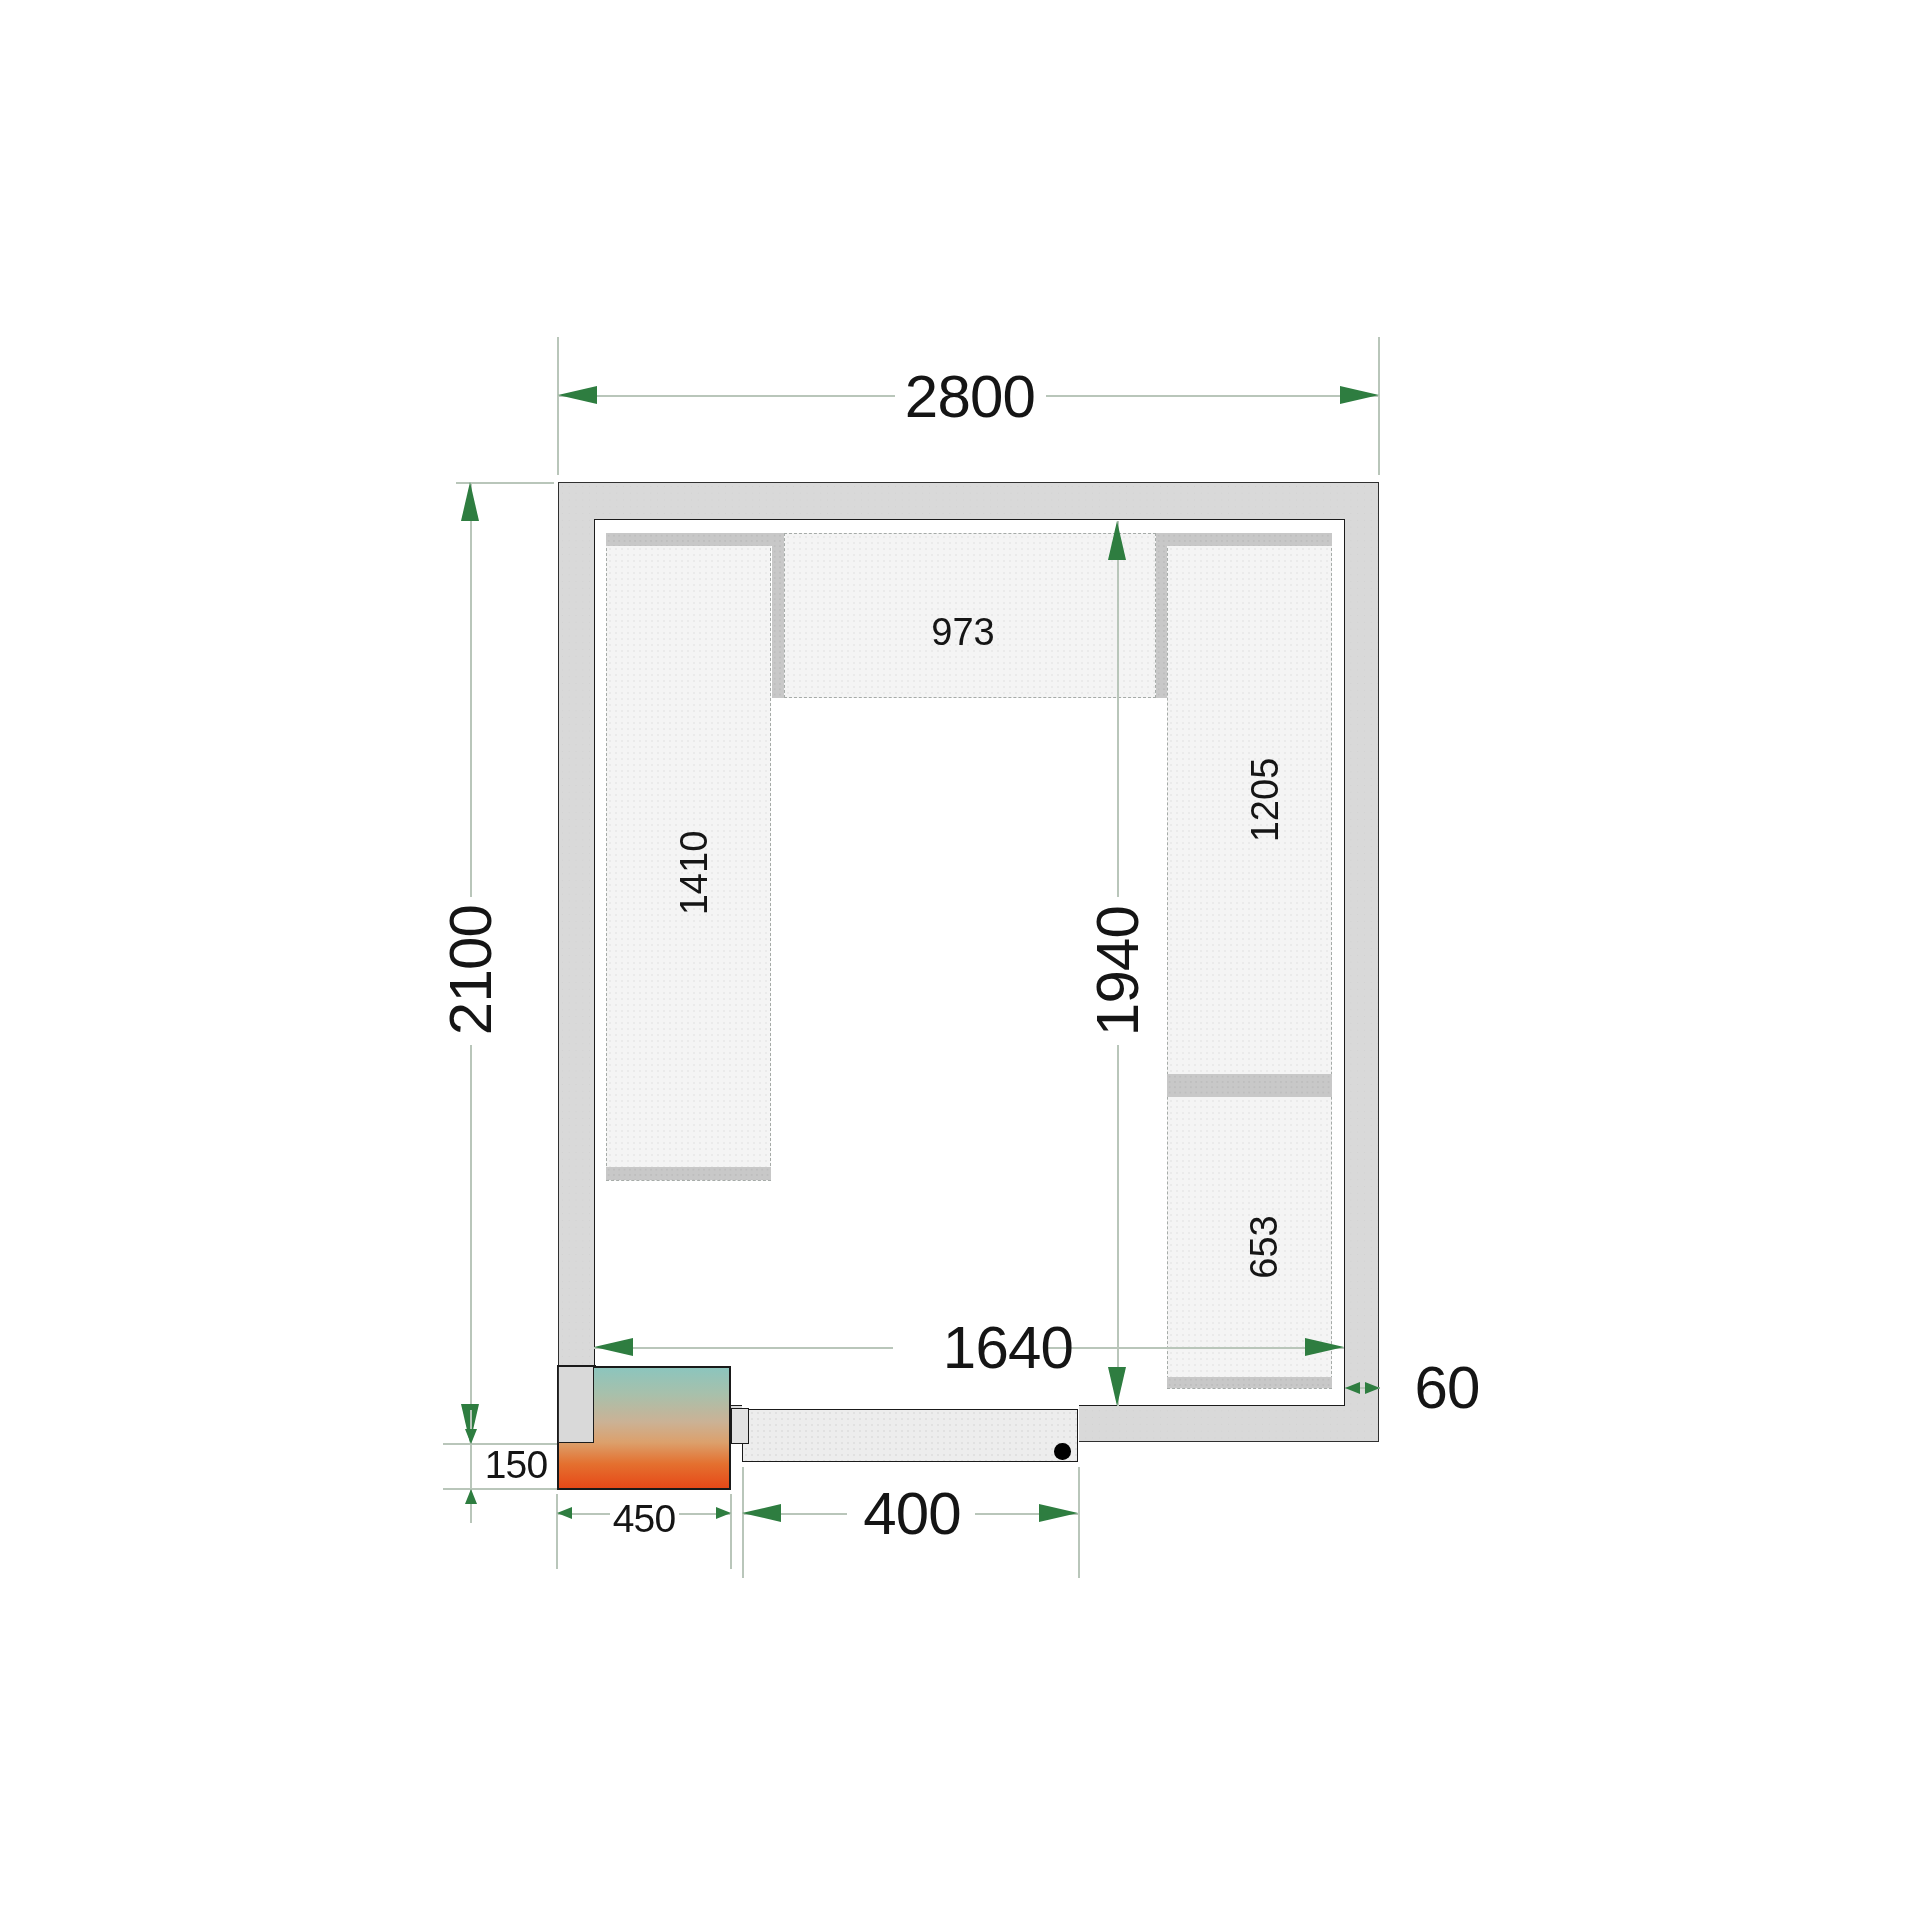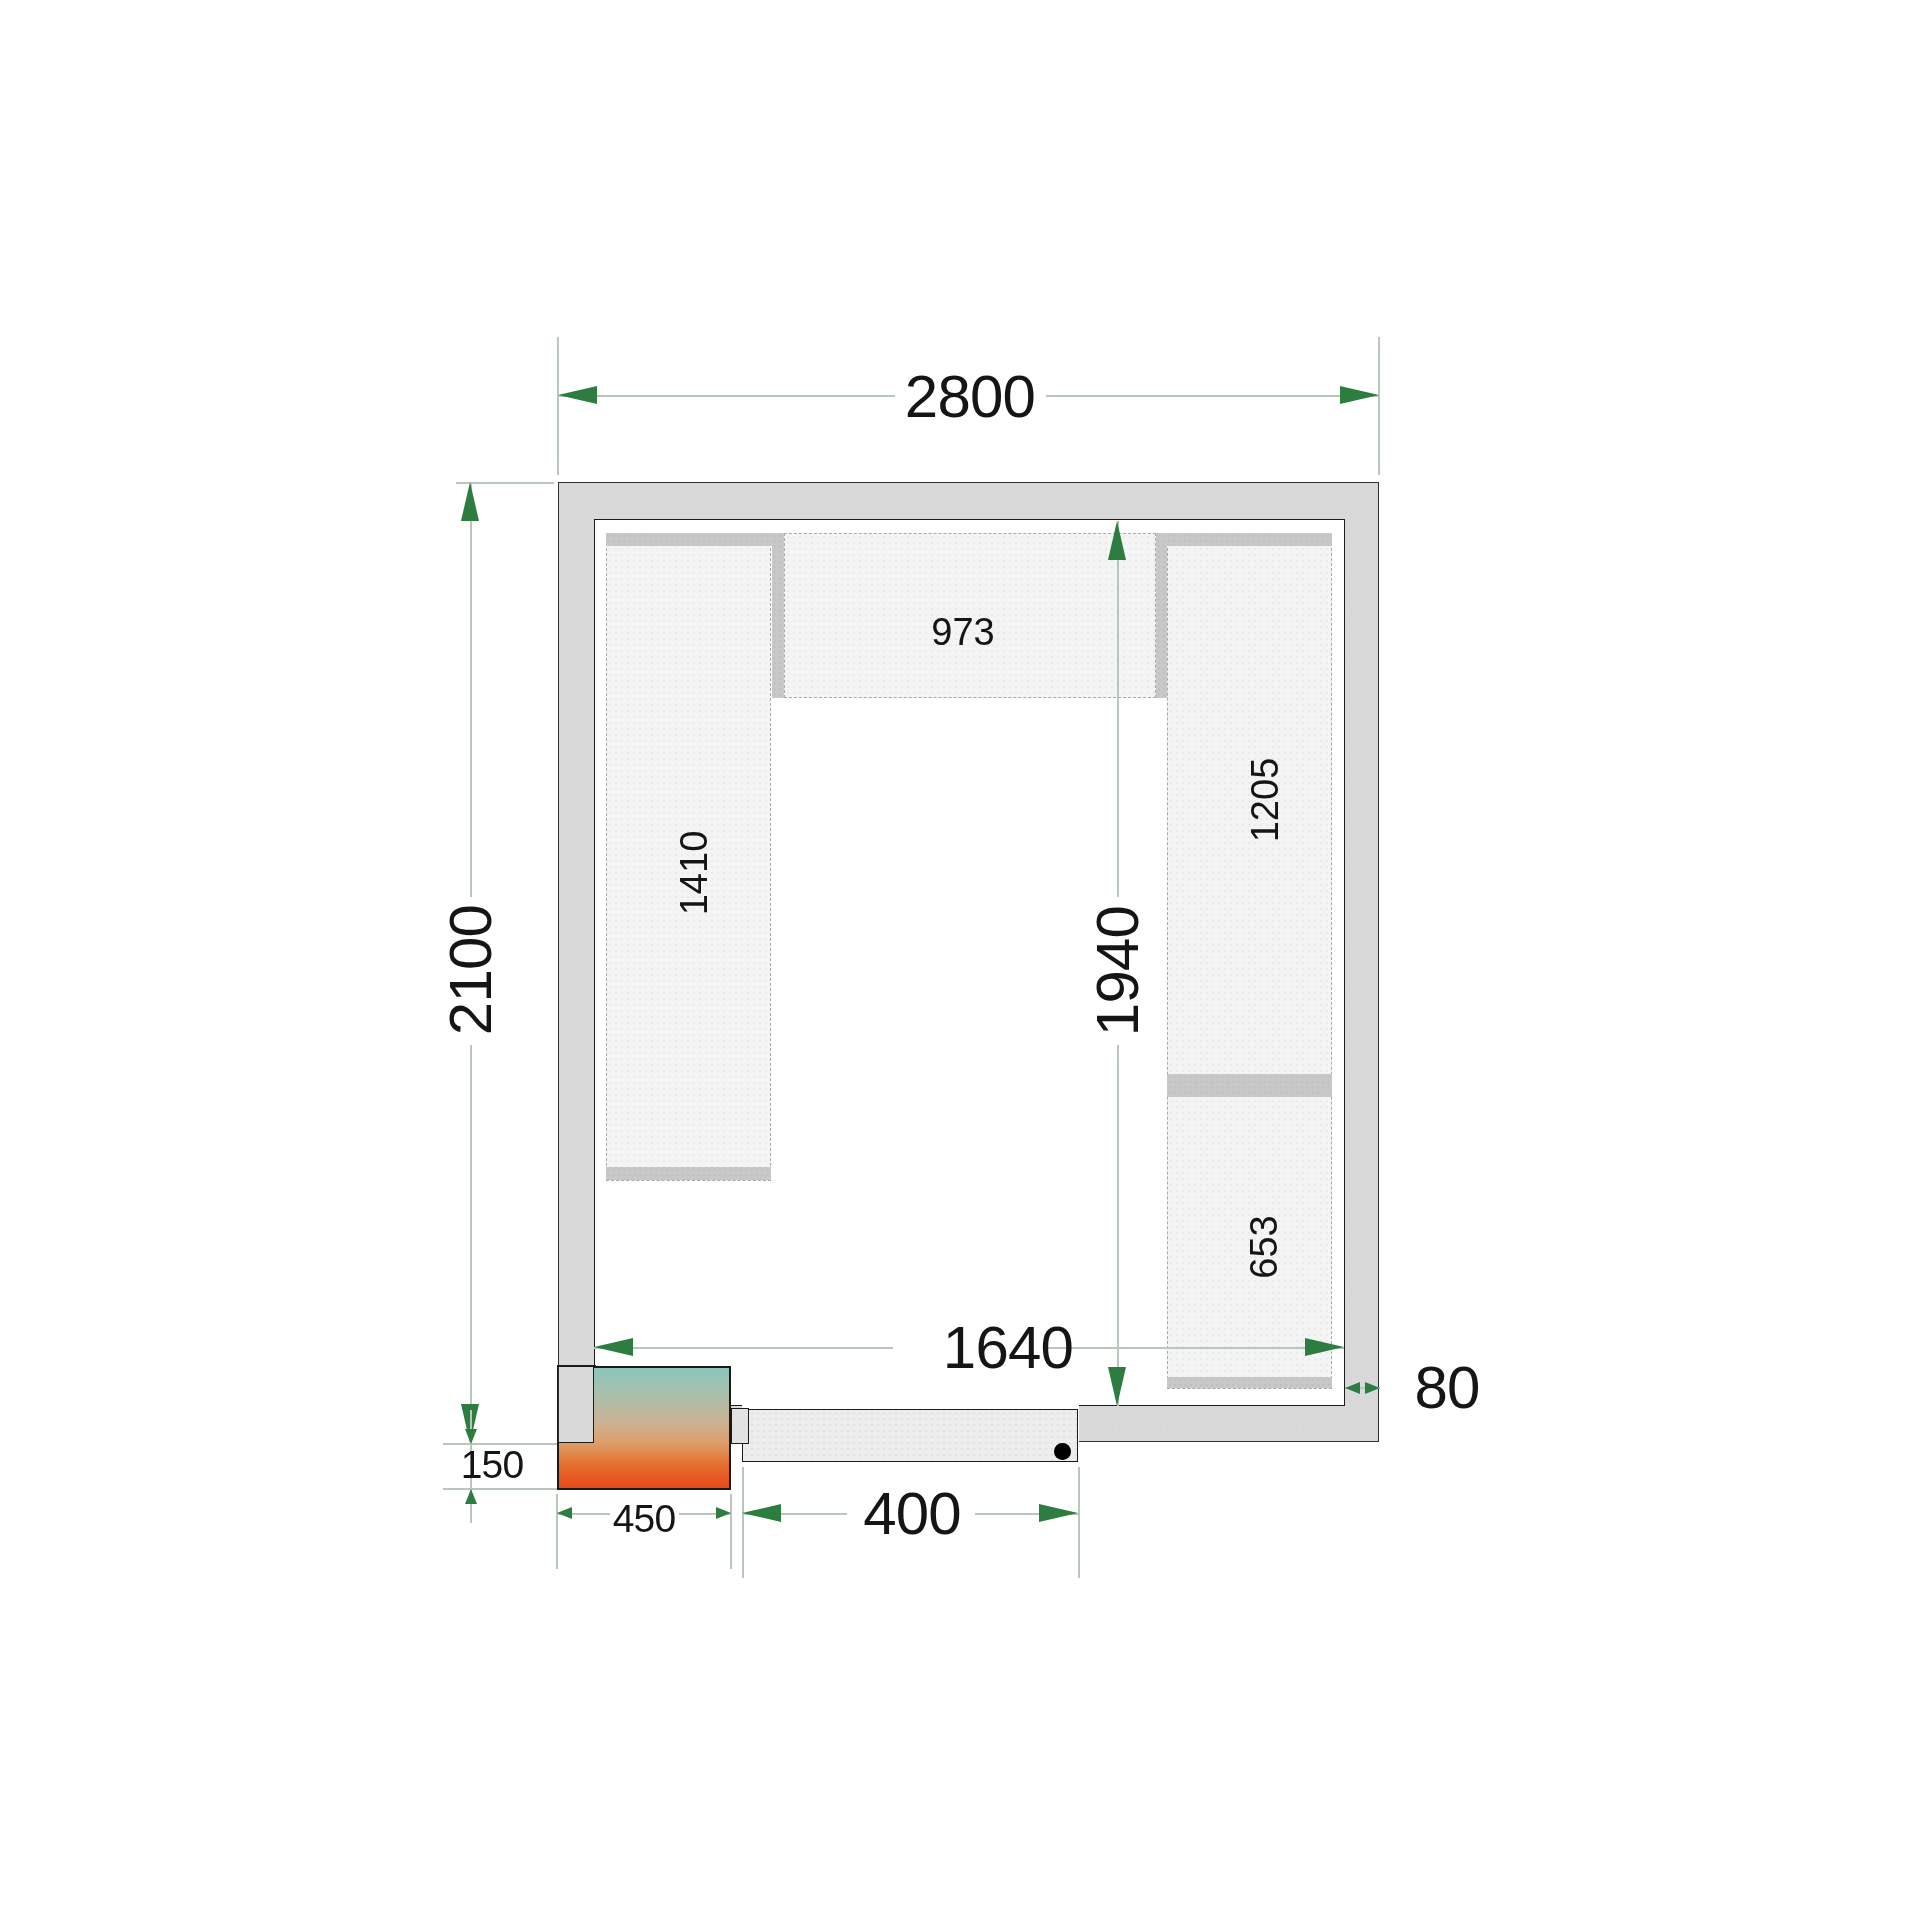--- a/index.html
+++ b/index.html
@@ -89,27 +89,27 @@
 
   <div class="abs dimline" style="left:1117px;top:521px;width:1.5px;height:376px;"></div>
   <div class="abs dimline" style="left:1117px;top:1045px;width:1.5px;height:361px;"></div>
   <div class="abs ar up" style="left:1108px;top:521px;"></div>
   <div class="abs ar down" style="left:1108px;top:1367px;"></div>
   <div class="t big rot" style="left:1117px;top:971px;">1940</div>
 
   <div class="abs dimline" style="left:1345px;top:1387px;width:35px;height:1.5px;"></div>
   <div class="abs ar s-left" style="left:1345px;top:1382px;"></div>
   <div class="abs ar s-right" style="left:1365px;top:1382px;"></div>
-  <div class="t big" style="left:1447px;top:1387px;">80</div>
+  <div class="t big" style="left:1447px;top:1387px;">60</div>
 
   <div class="abs dimline" style="left:443px;top:1488px;width:114px;height:1.5px;"></div>
   <div class="abs dimline" style="left:470px;top:1410px;width:1.5px;height:113px;"></div>
   <div class="abs ar s-down" style="left:465px;top:1429px;"></div>
   <div class="abs ar s-up" style="left:465px;top:1489px;"></div>
-  <div class="t small" style="left:492px;top:1465px;">150</div>
+  <div class="t small" style="left:516px;top:1465px;">150</div>
 
   <div class="abs unit" style="left:557px;top:1366px;width:174px;height:124px;"></div>
   <div class="abs wall-strip" style="left:558px;top:1366px;width:36px;height:77px;"></div>
   <div class="abs" style="left:557px;top:1365px;width:39px;height:0;border-top:2.3px solid #1a1a1a;"></div>
 
   <div class="abs" style="left:742px;top:1405px;width:337px;height:57px;background:#ffffff;"></div>
   <div class="abs door" style="left:742px;top:1409px;width:336px;height:53px;"></div>
   <div class="abs step" style="left:731px;top:1408px;width:18px;height:36px;"></div>
   <div class="abs dot" style="left:1054px;top:1443px;width:16.5px;height:16.5px;"></div>
 

